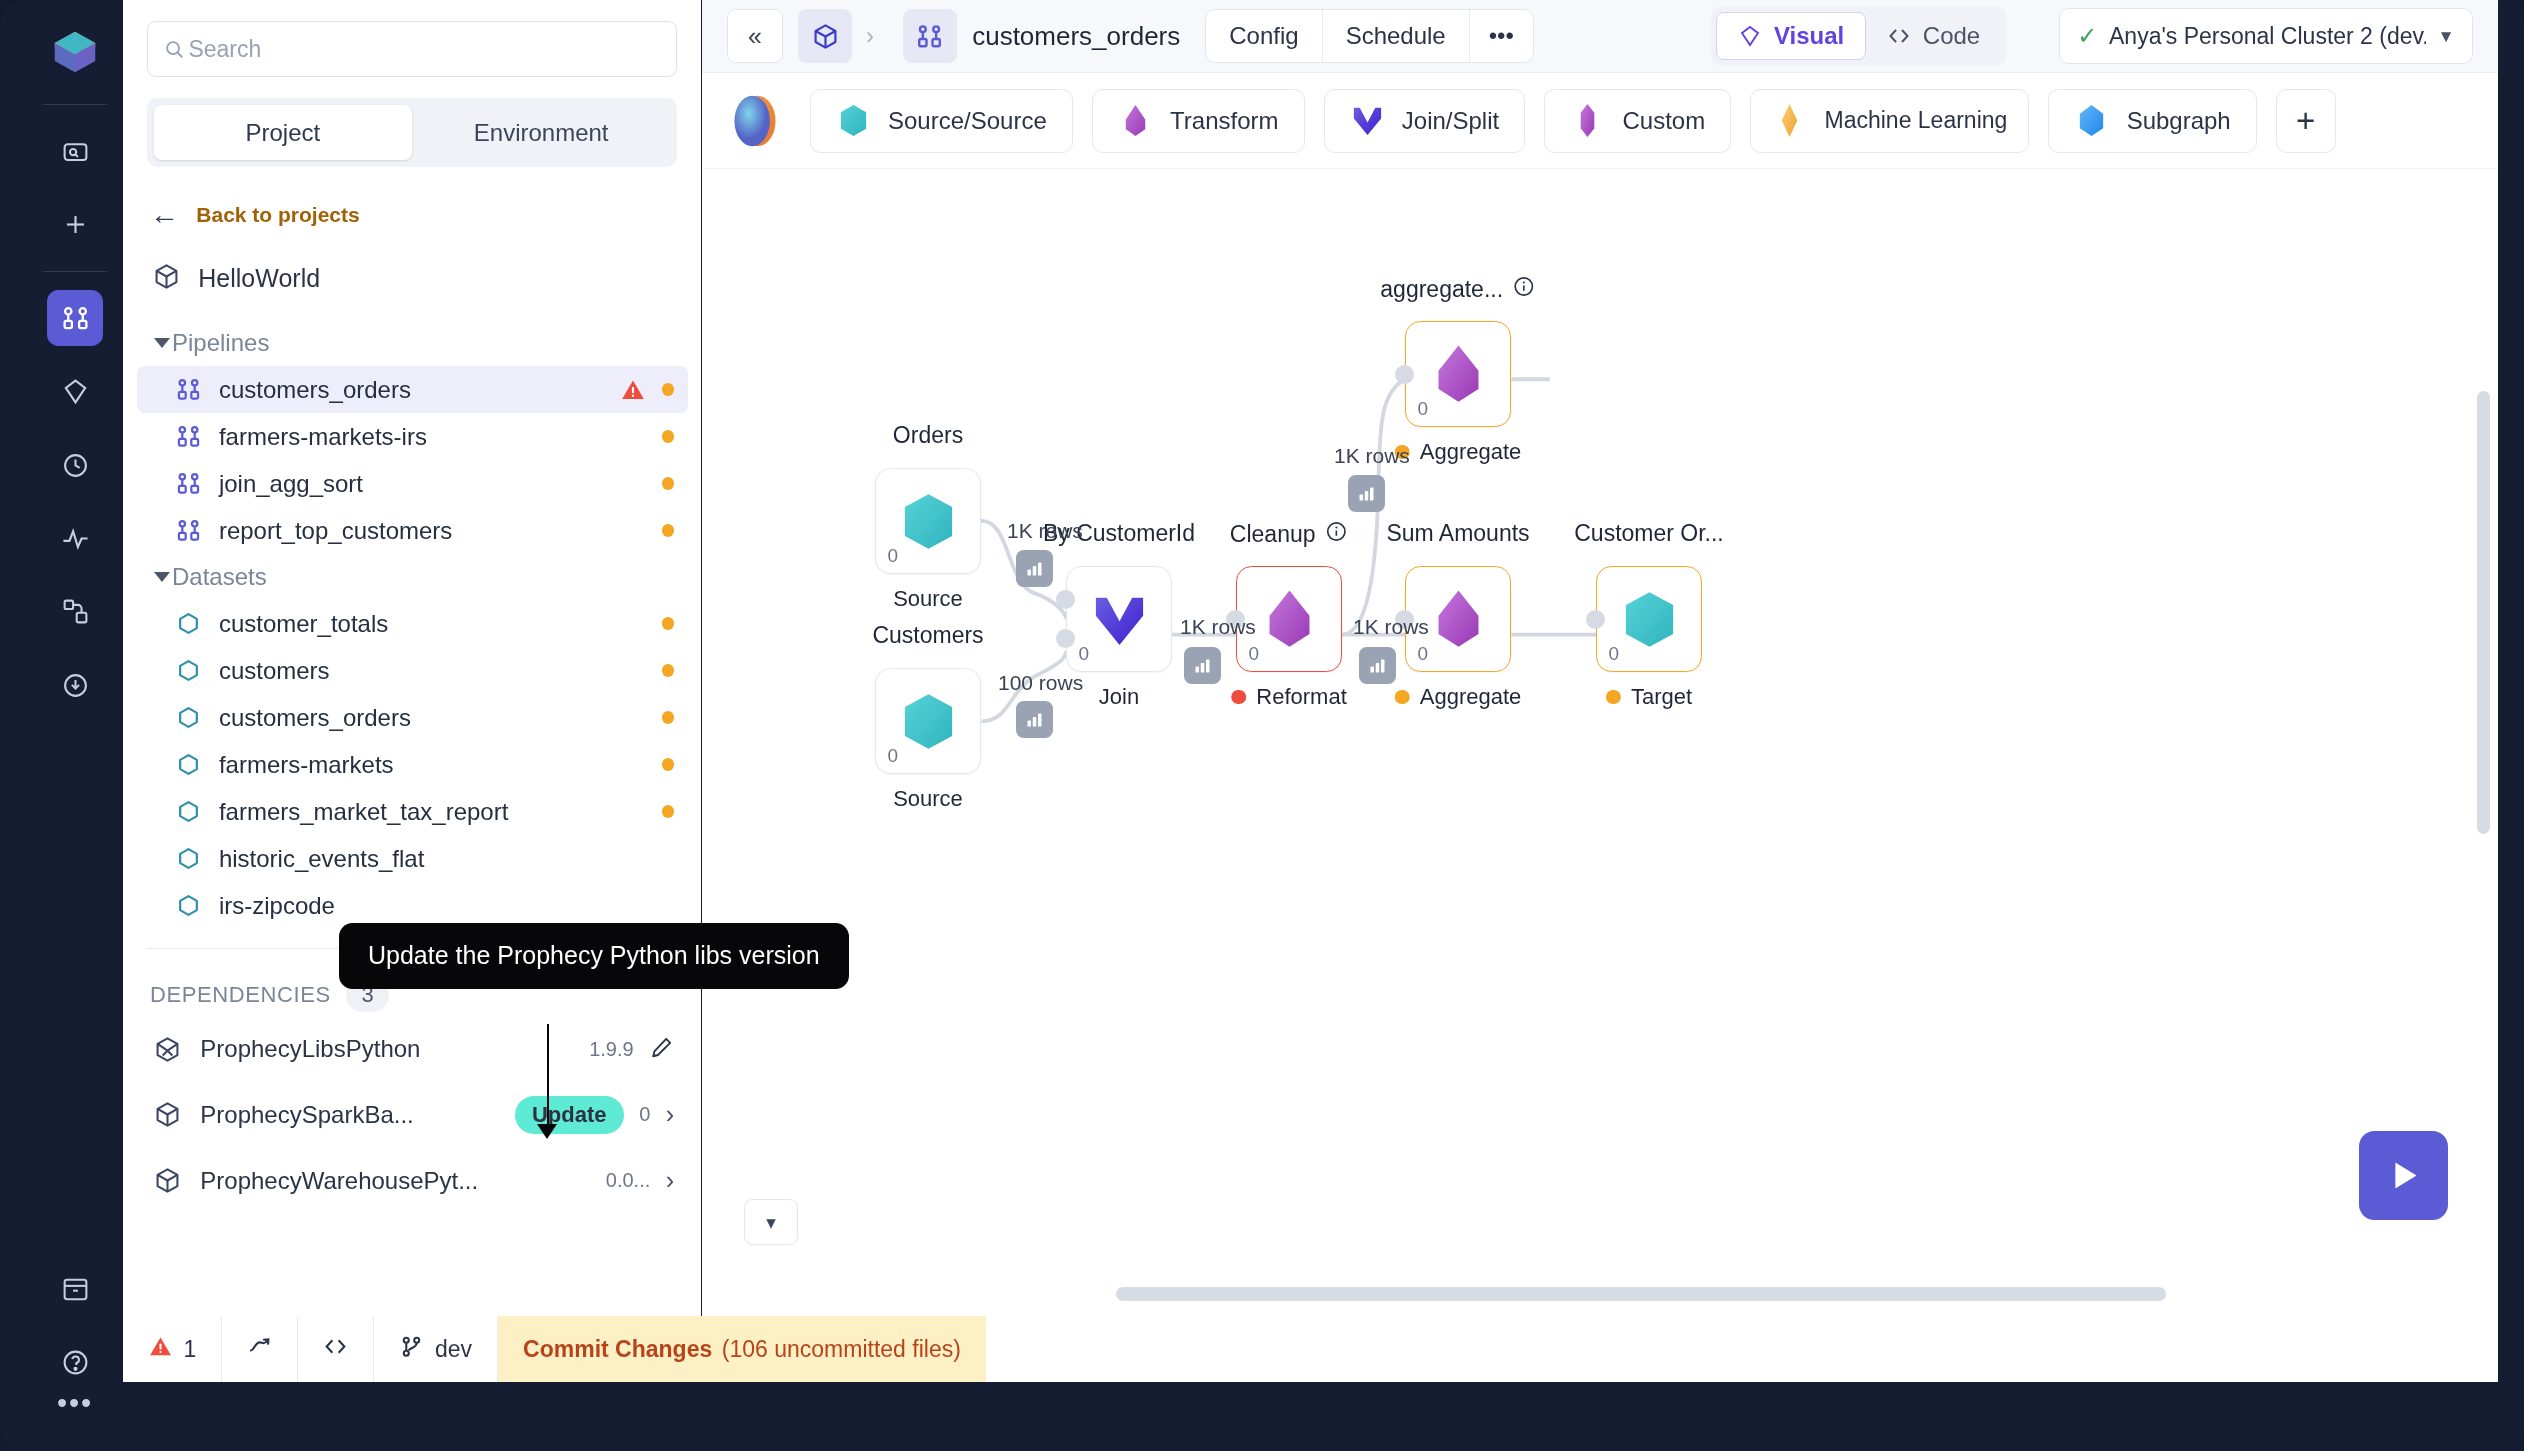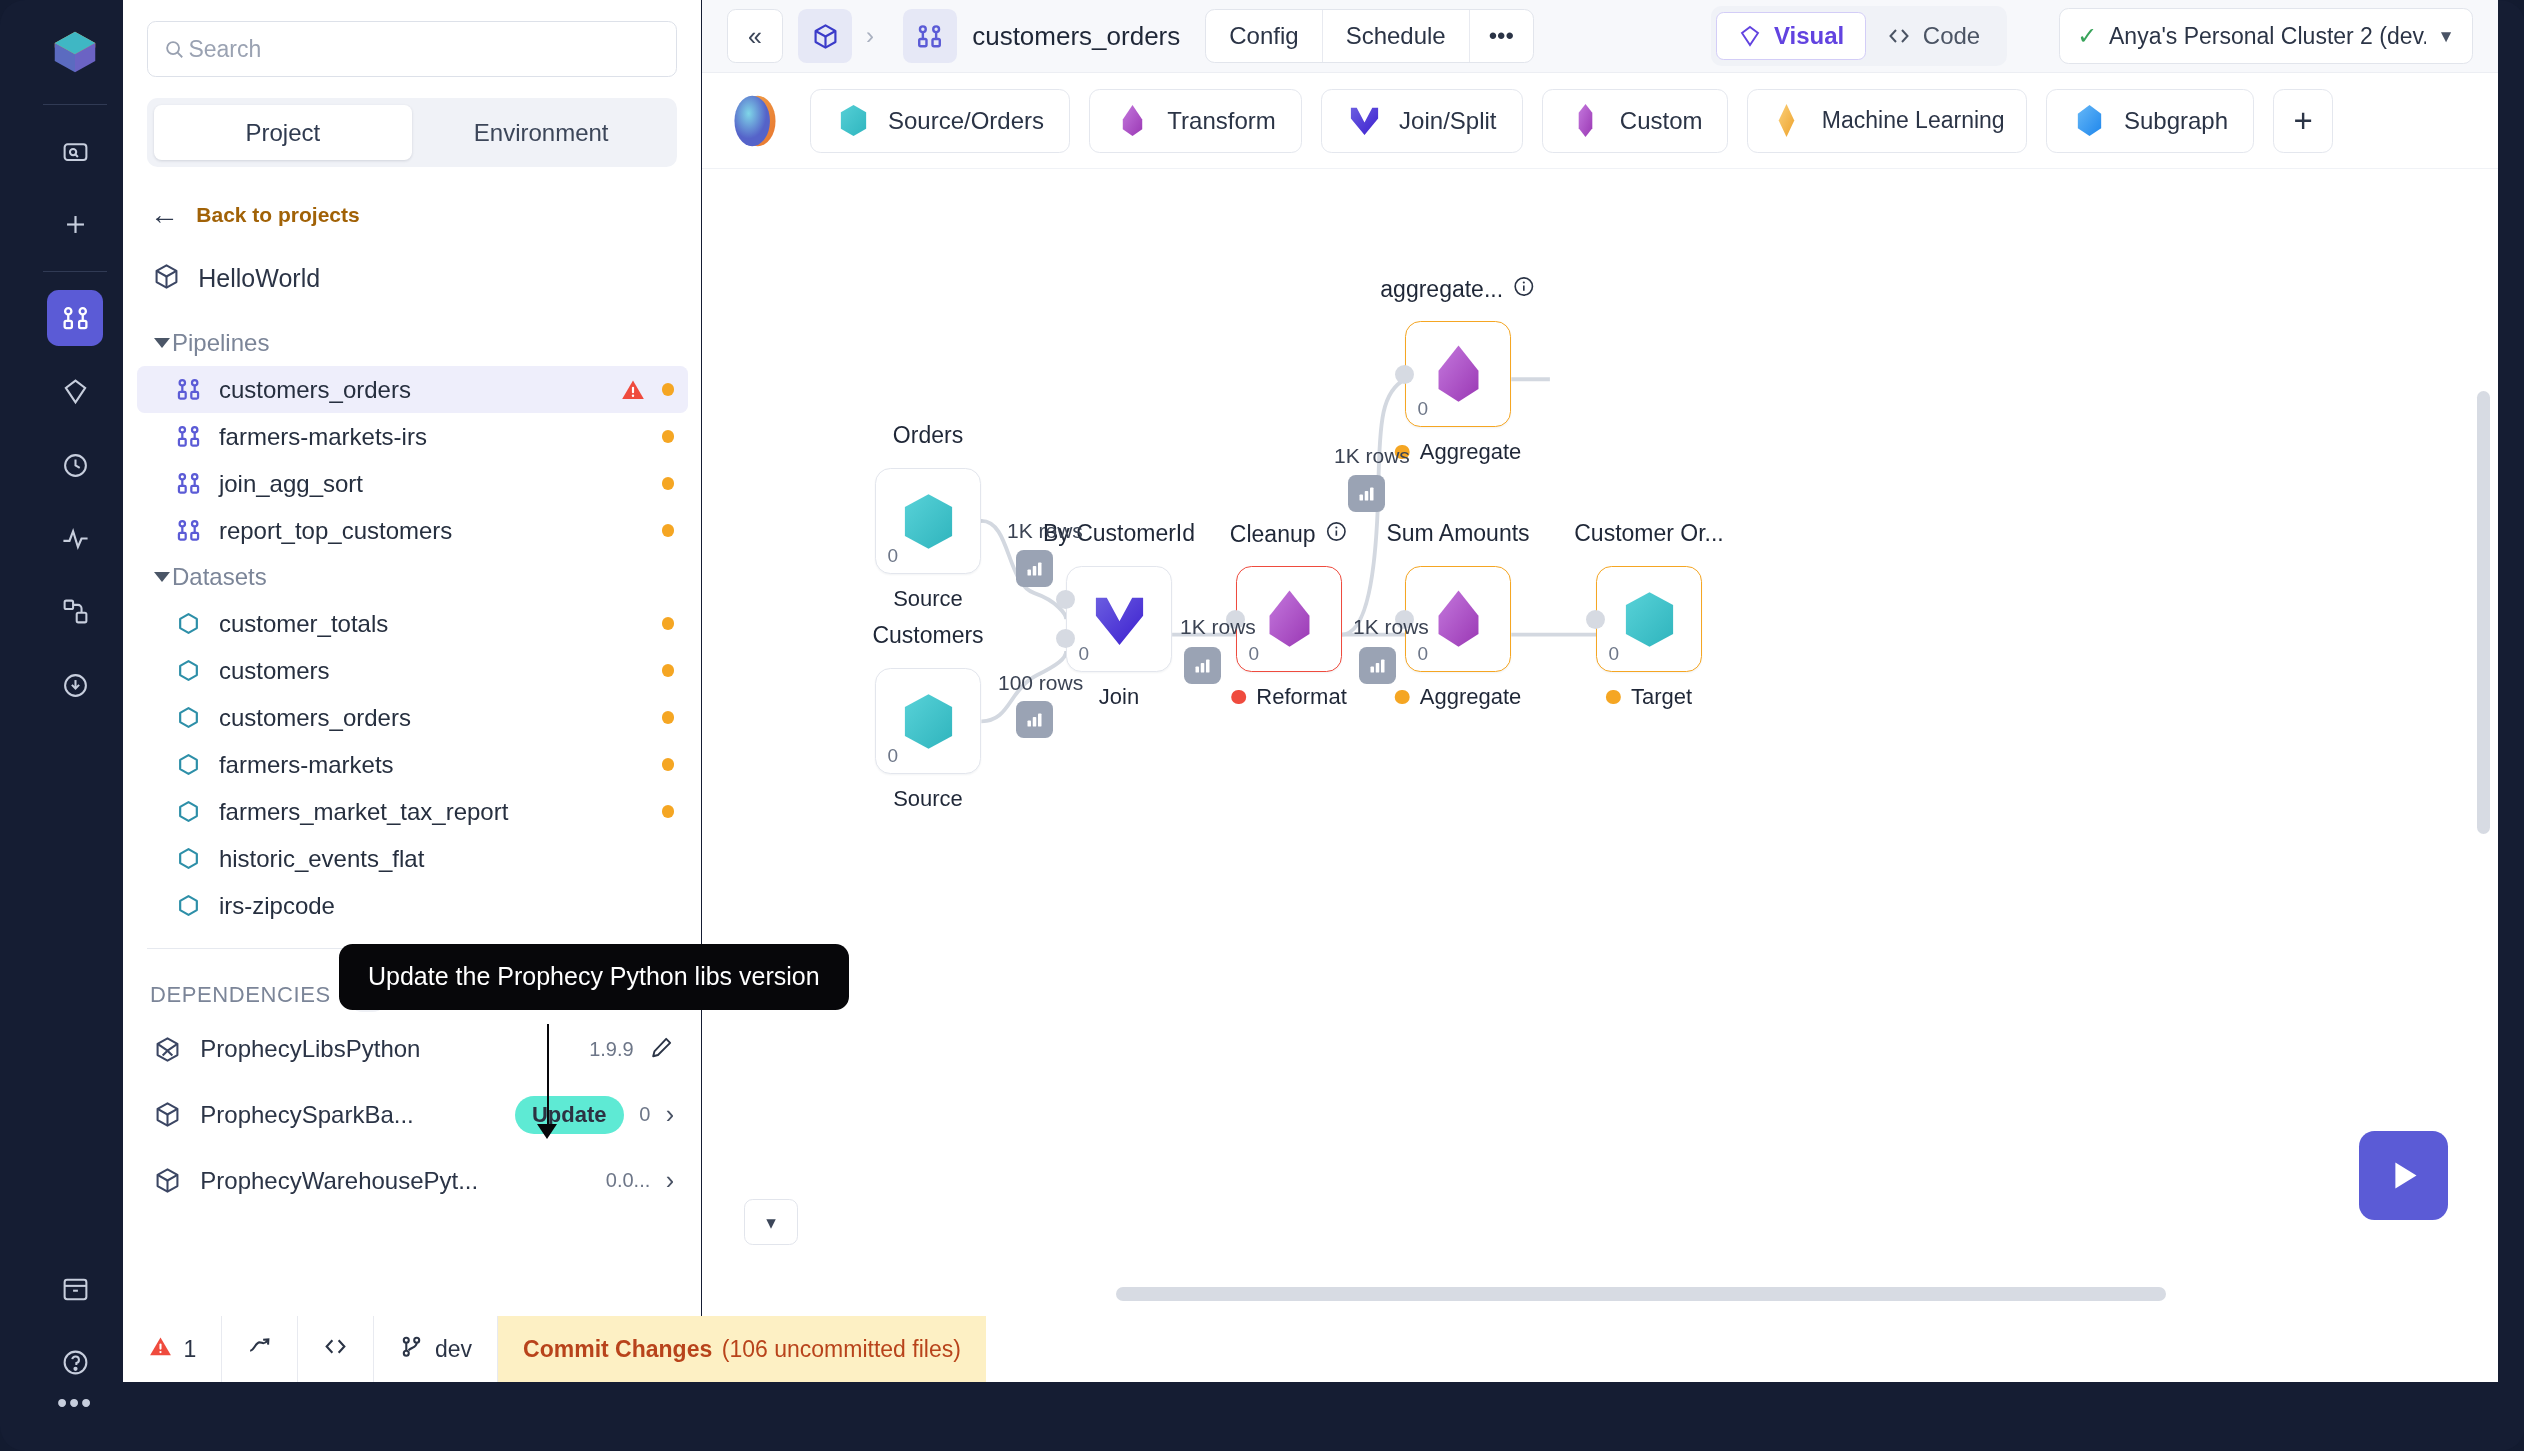--- a/index.html
+++ b/index.html
@@ -142,21 +142,21 @@
     position: absolute; left: 642px; top: 1132px;
     width: 11.6px; height: 125px; border-radius: 6.7px; background: #9aa2b2;
   }
   .dep-scrolltrack {
     position: absolute; left: 642px; top: 1132px;
     width: 11.6px; height: 140px; border-radius: 6.7px; background: #e9ecf2;
   }
 
   
   #tooltip {
-    position: absolute; left: 339px; top: 944px;
+    position: absolute; left: 339px; top: 923px;
     background: #07070a; color: #ffffff;
     border-radius: 13.5px; padding: 18.3px 29px;
     font-size: 25px; white-space: nowrap; z-index: 50;
   }
   #tooltip-arrow {
     position: absolute; left: 547px; top: 1024px;
     width: 1.9px; height: 101px; background: #07070a; z-index: 49;
   }
   #tooltip-arrow:after {
     content: ""; position: absolute; left: -9.6px; bottom: -13.5px;
@@ -749,21 +749,21 @@
     <div class="pal-btn">
       <svg viewBox="0 0 36 38">
         <defs>
                 <linearGradient id="tealG" x1="0" y1="0" x2="1" y2="1">
                   <stop offset="0%" stop-color="#55cfd6"></stop>
                   <stop offset="100%" stop-color="#2fb6bf"></stop>
                 </linearGradient>
               </defs>
         <path d="M18 3 L31 10.5 V27.5 L18 35 L5 27.5 V10.5 Z" fill="url(#tealG)"></path>
       </svg>
-      <span class="lbl">Source/Orders</span>
+      <span class="lbl">Source/Source</span>
     </div>
 
     <div class="pal-btn">
       <svg viewBox="0 0 36 38">
         <defs>
                 <linearGradient id="purG" x1="0" y1="0" x2="1" y2="1">
                   <stop offset="0%" stop-color="#c478dd"></stop>
                   <stop offset="100%" stop-color="#9a38b4"></stop>
                 </linearGradient>
               </defs>

